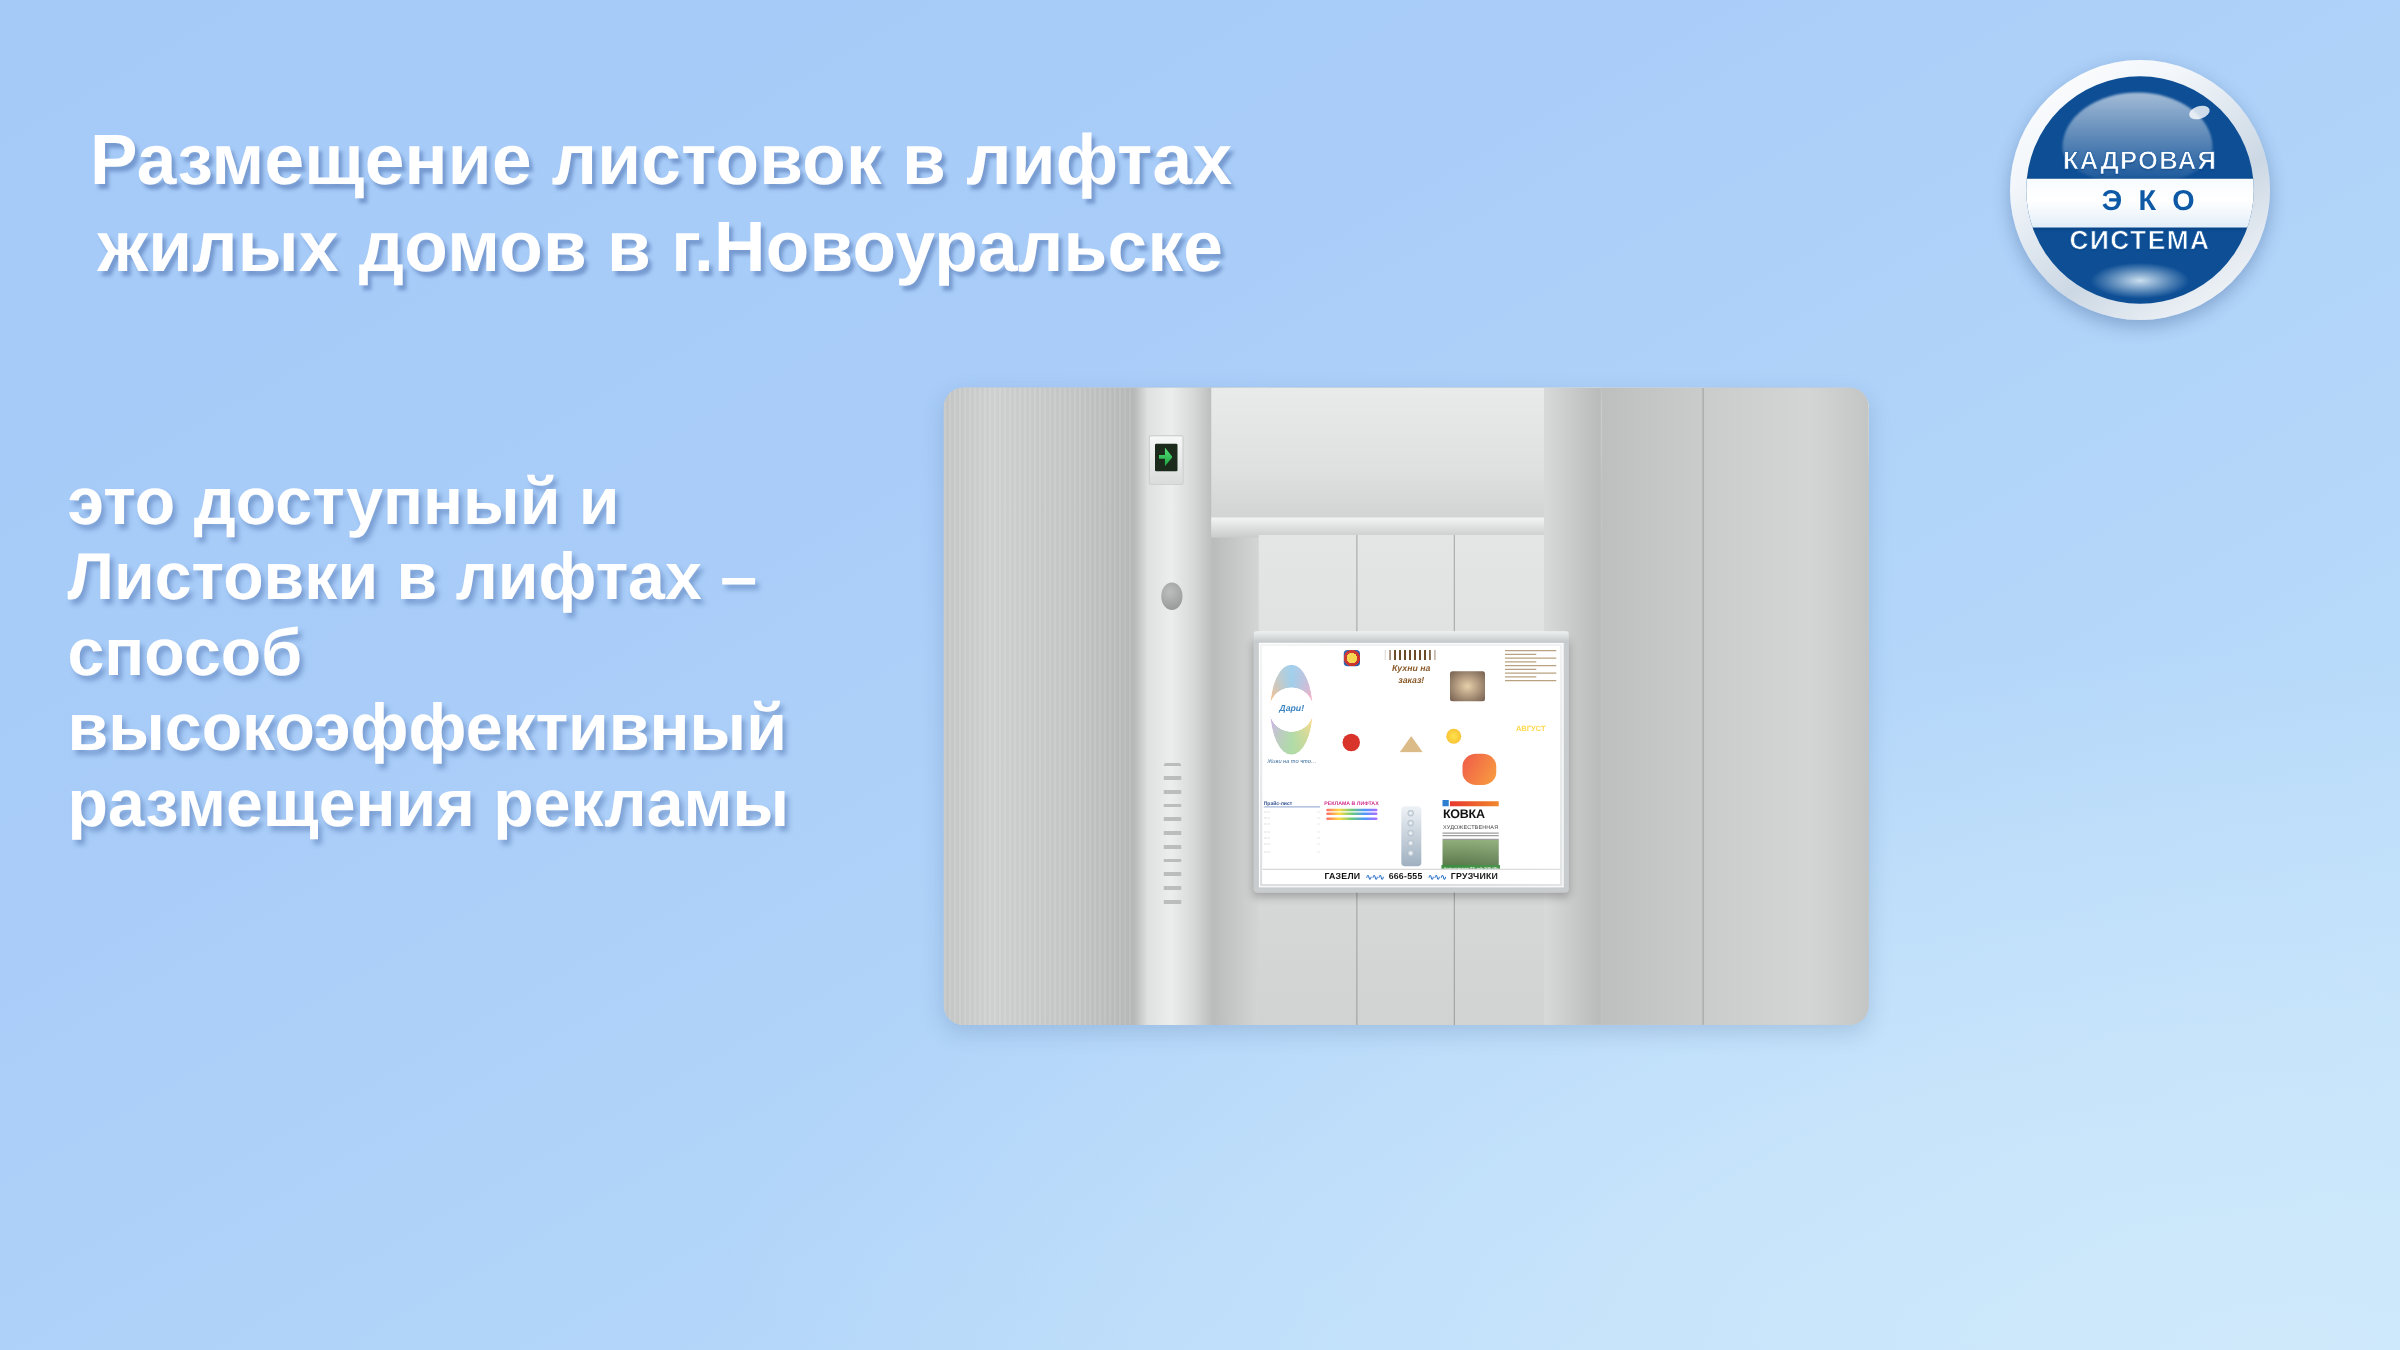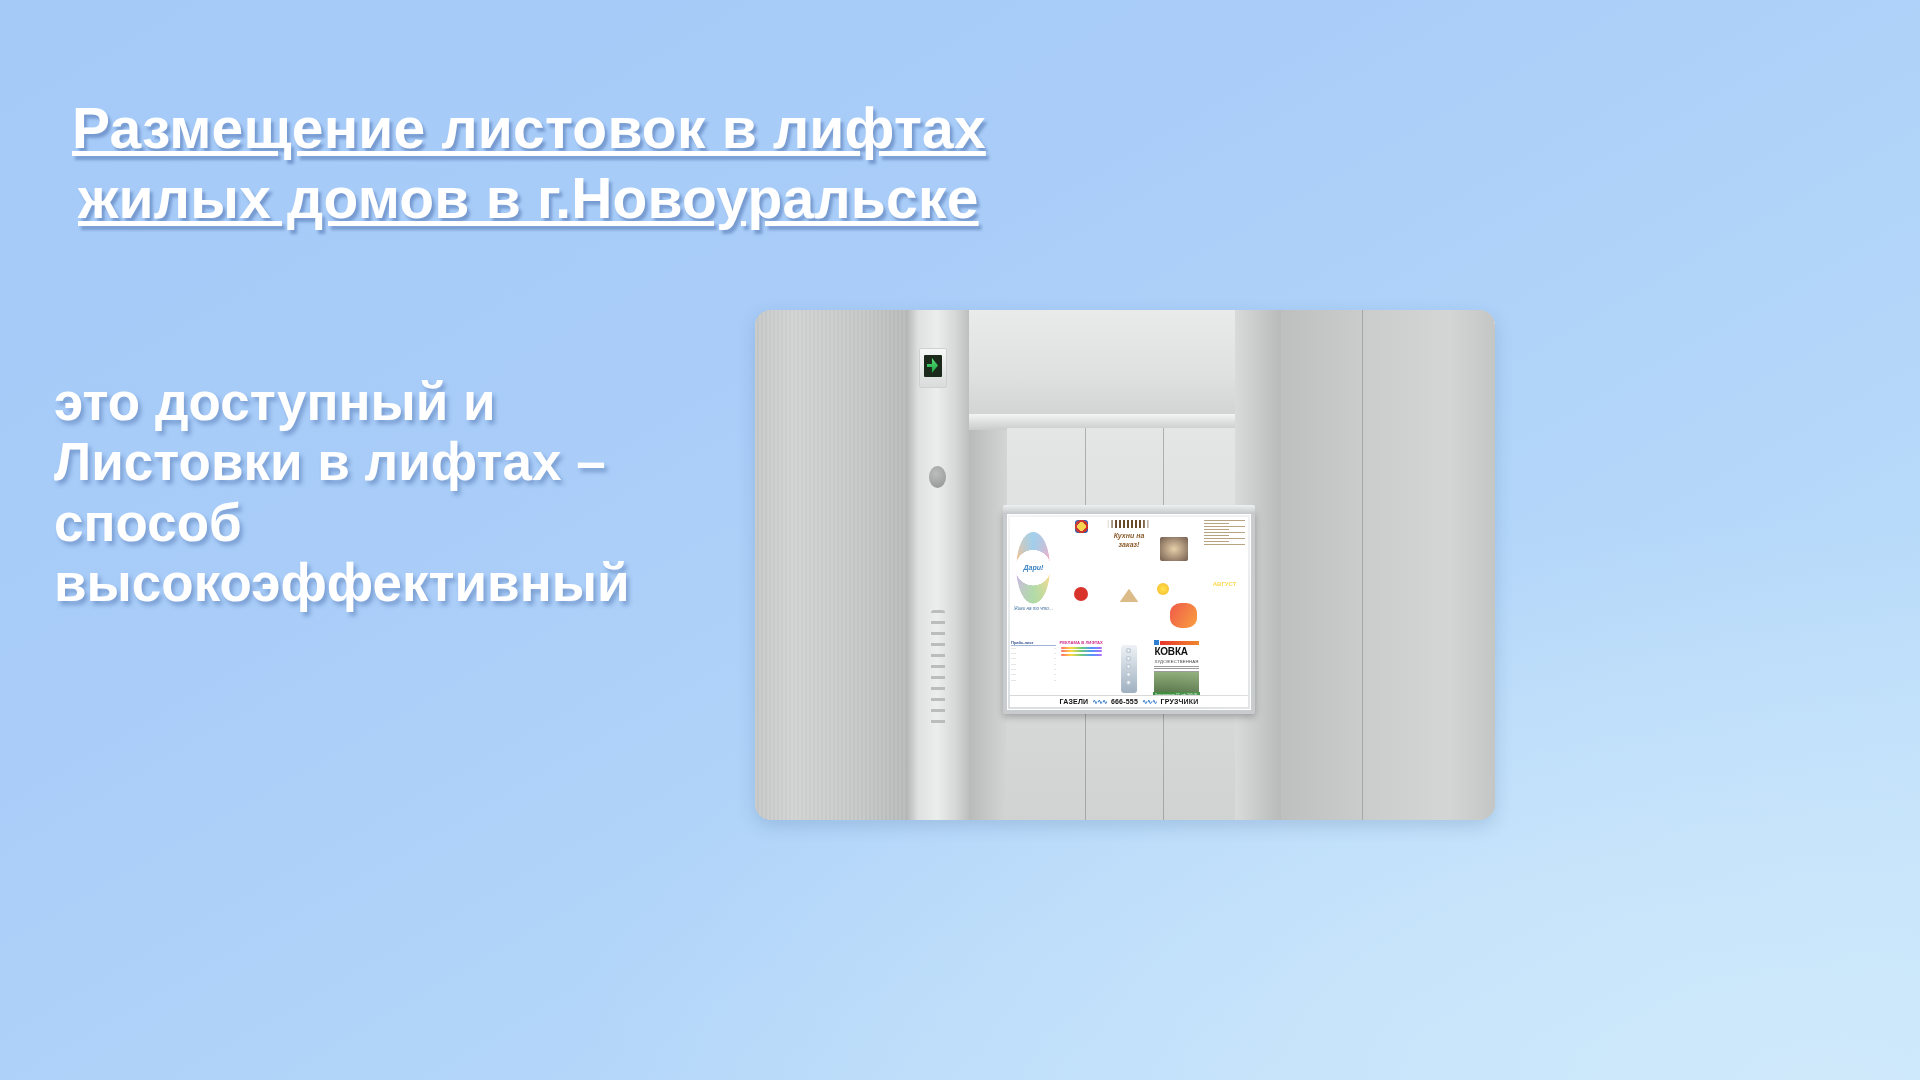--- a/index.html
+++ b/index.html
@@ -15,21 +15,20 @@
       radial-gradient(ellipse 120% 95% at 95% 100%, #cfe9fb 0%, rgba(207,233,251,0) 55%),
       linear-gradient(150deg,#a5caf8 0%,#a9cdf8 35%,#b2d5f9 62%,#c3e3fb 100%);
   }
 
   
   #title{
     position:absolute;left:72px;top:56px;width:1180px;
     font-size:57px;font-weight:bold;line-height:1.22;
     color:#ffffff;letter-spacing:.2px;
     text-shadow:3px 4px 3px rgba(60,95,160,.45);
-    text-decoration:underline;
   }
   #title .ln{display:block;white-space:nowrap;}
   #title .ln2{padding-left:6px;}
 
   
   #logo{
     position:absolute;left:1608px;top:48px;width:208px;height:208px;
   }
   #logo .ring{
     position:absolute;inset:0;border-radius:50%;
@@ -235,26 +234,39 @@
 </head>
 <body>
 
 <div id="slide">
 
   <h1 id="title">
     <span class="ln ln1">Размещение листовок в лифтах</span>
     <span class="ln ln2">жилых домов в г.Новоуральске</span>
   </h1>
 
+  <div id="logo">
+    <div class="ring"></div>
+    <div class="ball">
+      <div class="gloss"></div>
+      <div class="dot"></div>
+      <div class="band"></div>
+      <div class="txt t1">КАДРОВАЯ</div>
+      <div class="txt t2">ЭКО</div>
+      <div class="txt t3">СИСТЕМА</div>
+      <div class="glow"></div>
+    </div>
+  </div>
 
   <div id="subtitle">
     <span class="ln">это доступный и</span>
     <span class="ln">Листовки в лифтах –</span>
     <span class="ln">способ</span>
     <span class="ln">высокоэффективный</span>
+    <span class="ln">размещения рекламы</span>
   </div>
 
   <div id="photo">
 
     <div class="panelL"></div>
 
     <div class="jamb">
       <div class="ind">
           <i></i>
         </div>

